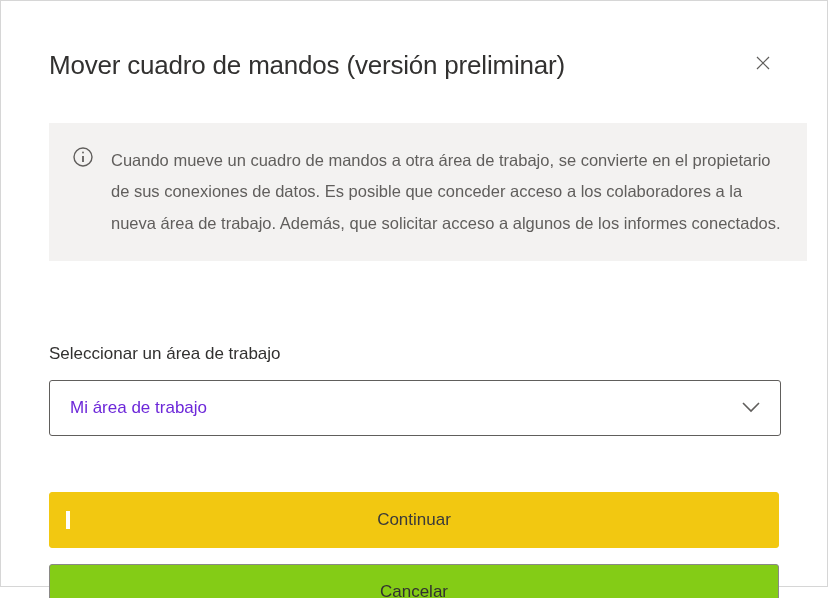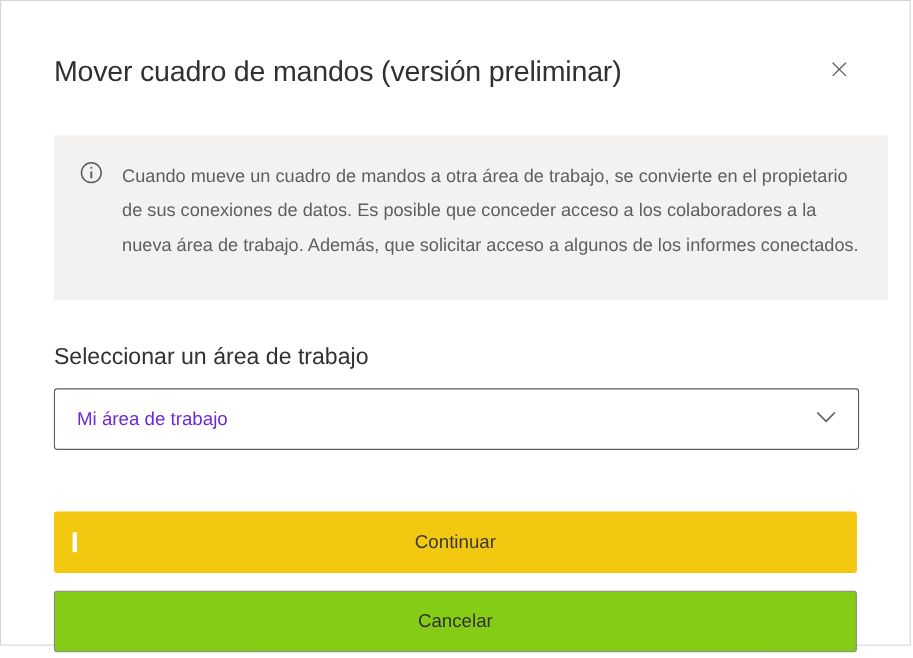--- a/index.html
+++ b/index.html
@@ -44,21 +44,21 @@
       justify-content: center;
       cursor: pointer;
       color: #605e5c;
     }
     .close-btn svg {
       width: 14px;
       height: 14px;
     }
     .info-box {
       margin: 42px 0 0 48px;
-      padding: 22px 24px 34px 24px;
+      padding: 22px 24px 22px 24px;
       background: #f3f2f1;
       display: flex;
       align-items: flex-start;
       gap: 18px;
       width: 758px;
     }
     .info-icon {
       width: 20px;
       height: 20px;
       flex-shrink: 0;
@@ -68,25 +68,26 @@
     .info-text {
       font-size: 16.5px;
       color: #605e5c;
       line-height: 1.9;
       font-weight: 400;
     }
     .form-section {
       padding: 40px 48px 0 48px;
     }
     .form-label {
-      font-size: 21px;
+      font-size: 17px;
       color: #323130;
       margin-bottom: 16px;
       display: block;
       font-weight: 400;
+      margin-top: 43px;
     }
     .select-wrapper {
       position: relative;
       width: 732px;
     }
     .select-field {
       width: 100%;
       height: 56px;
       border: 1px solid #605e5c;
       border-radius: 3px;

